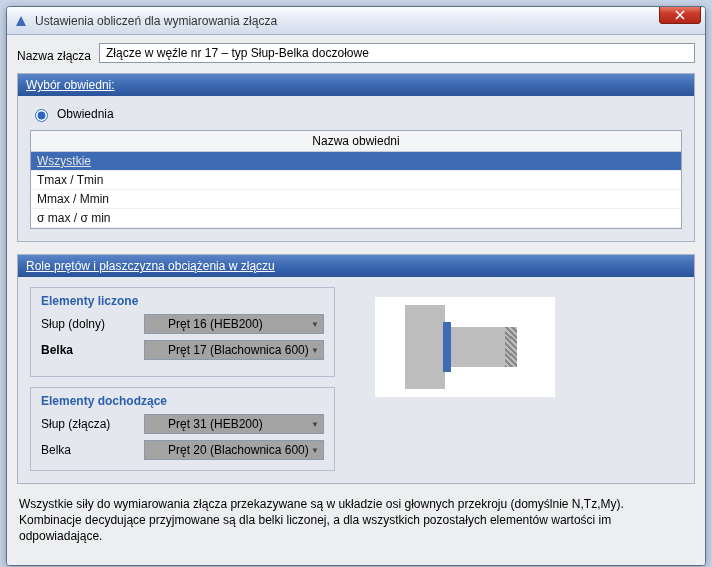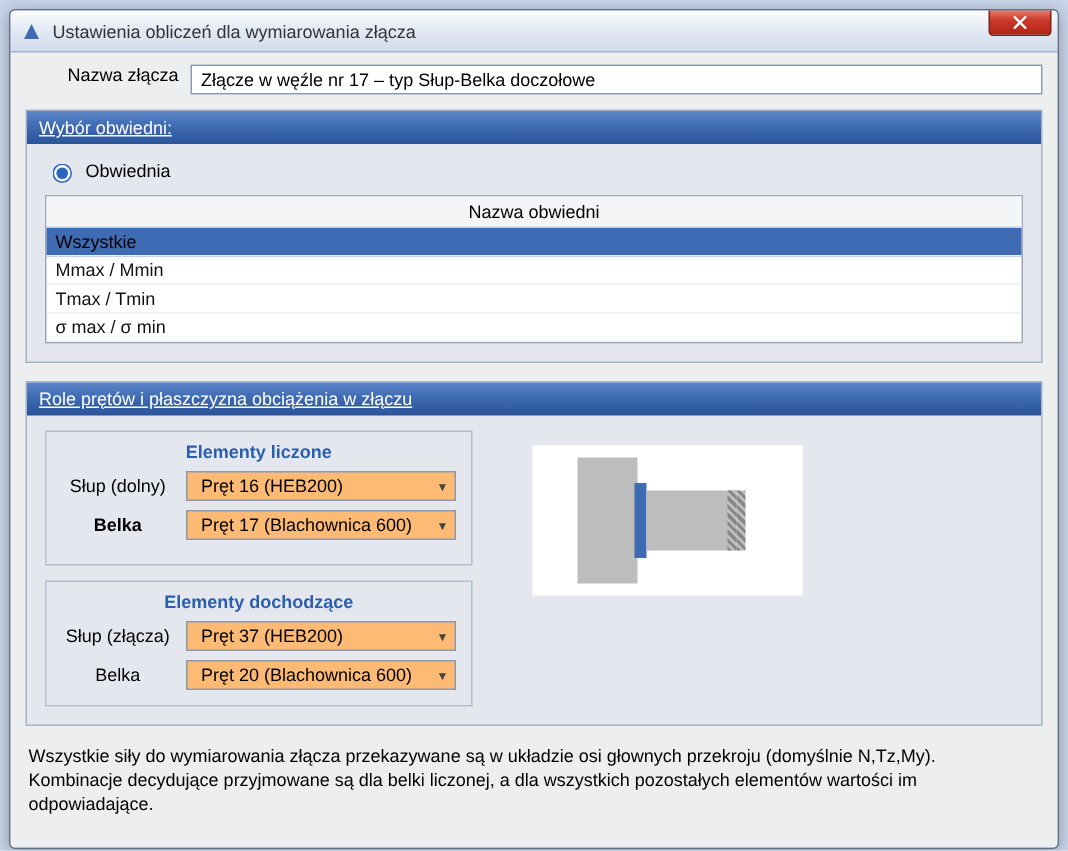--- a/index.html
+++ b/index.html
@@ -55,24 +55,23 @@
     position: absolute;
     right: 4px; top: -1px;
     cursor: pointer;
   }
   .content {
     padding: 8px 10px 10px 10px;
     background: #eceef0;
   }
   .name-row {
     display: flex;
-    align-items: flex-start;
+    align-items: flex-end;
     gap: 8px;
     margin-bottom: 10px;
-    margin-left: 28px;
   }
   .name-row .lbl {
     white-space: nowrap;
   }
   .name-input {
     flex: 1;
     height: 20px;
     border: 1px solid #8c99ad;
     background: #fff;
     padding: 0 6px;
@@ -117,55 +116,56 @@
     font-size: 12px;
   }
   .grid-row {
     padding: 2px 6px;
     border-bottom: 1px solid #f0f0f0;
     font-size: 12px;
     color: #111;
   }
   .grid-row.selected {
     background: #3e6bb3;
-    color: #000000;
+    color: #e5e5e5;
+    text-decoration: underline;
   }
   .fieldset {
     border: 1px solid #b4bece;
     padding: 6px 10px 10px 10px;
     margin-bottom: 10px;
     background: #e4e8ee;
-    text-align: center;
   }
   .fieldset .legend {
     color: #2b5fae;
     font-weight: bold;
     margin-bottom: 6px;
     font-size: 12px;
   }
   .form-row {
     display: flex;
     align-items: center;
     gap: 8px;
     margin-bottom: 6px;
   }
   .form-row .lbl {
     width: 75px;
   }
   .form-row .lbl.bold { font-weight: bold; }
   .combo {
     width: 180px; height: 20px;
     border: 1px solid #8c99ad;
-    background: #fdba74;
+    background: #a3a3a3;
     display: flex;
     align-items: center;
     justify-content: space-between;
-    padding: 0 4px 0 9px;
+    padding: 0 4px 0 23px;
     font-size: 12px;
     cursor: pointer;
+    margin-left: 20px;
   }
   .combo .arrow {
     font-size: 8px;
     color: #444;
   }
   .roles-body {
     display: flex;
     align-items: flex-start;
     gap: 40px;
   }
@@ -236,22 +236,22 @@
     <div class="panel">
       <div class="panel-header">Wybór obwiedni:</div>
       <div class="panel-body">
         <label class="radio-row">
           <input type="radio" checked="" style="">
           <span>Obwiednia</span>
         </label>
         <div class="grid">
           <div class="grid-header">Nazwa obwiedni</div>
           <div class="grid-row selected">Wszystkie</div>
+          <div class="grid-row">Tmax / Tmin</div>
           <div class="grid-row">Mmax / Mmin</div>
-          <div class="grid-row">Tmax / Tmin</div>
           <div class="grid-row">σ max / σ min</div>
         </div>
       </div>
     </div>
 
     <div class="panel">
       <div class="panel-header">Role prętów i płaszczyzna obciążenia w złączu</div>
       <div class="panel-body roles-body">
 
         <div>
@@ -271,21 +271,21 @@
                 <span class="arrow">▼</span>
               </div>
             </div>
           </div>
 
           <div class="fieldset" style="margin-bottom:0">
             <div class="legend">Elementy dochodzące</div>
             <div class="form-row">
               <span class="lbl">Słup (złącza)</span>
               <div class="combo">
-                <span>Pręt 37 (HEB200)</span>
+                <span>Pręt 31 (HEB200)</span>
                 <span class="arrow">▼</span>
               </div>
             </div>
             <div class="form-row" style="margin-bottom:0">
               <span class="lbl">Belka</span>
               <div class="combo">
                 <span>Pręt 20 (Blachownica 600)</span>
                 <span class="arrow">▼</span>
               </div>
             </div>

